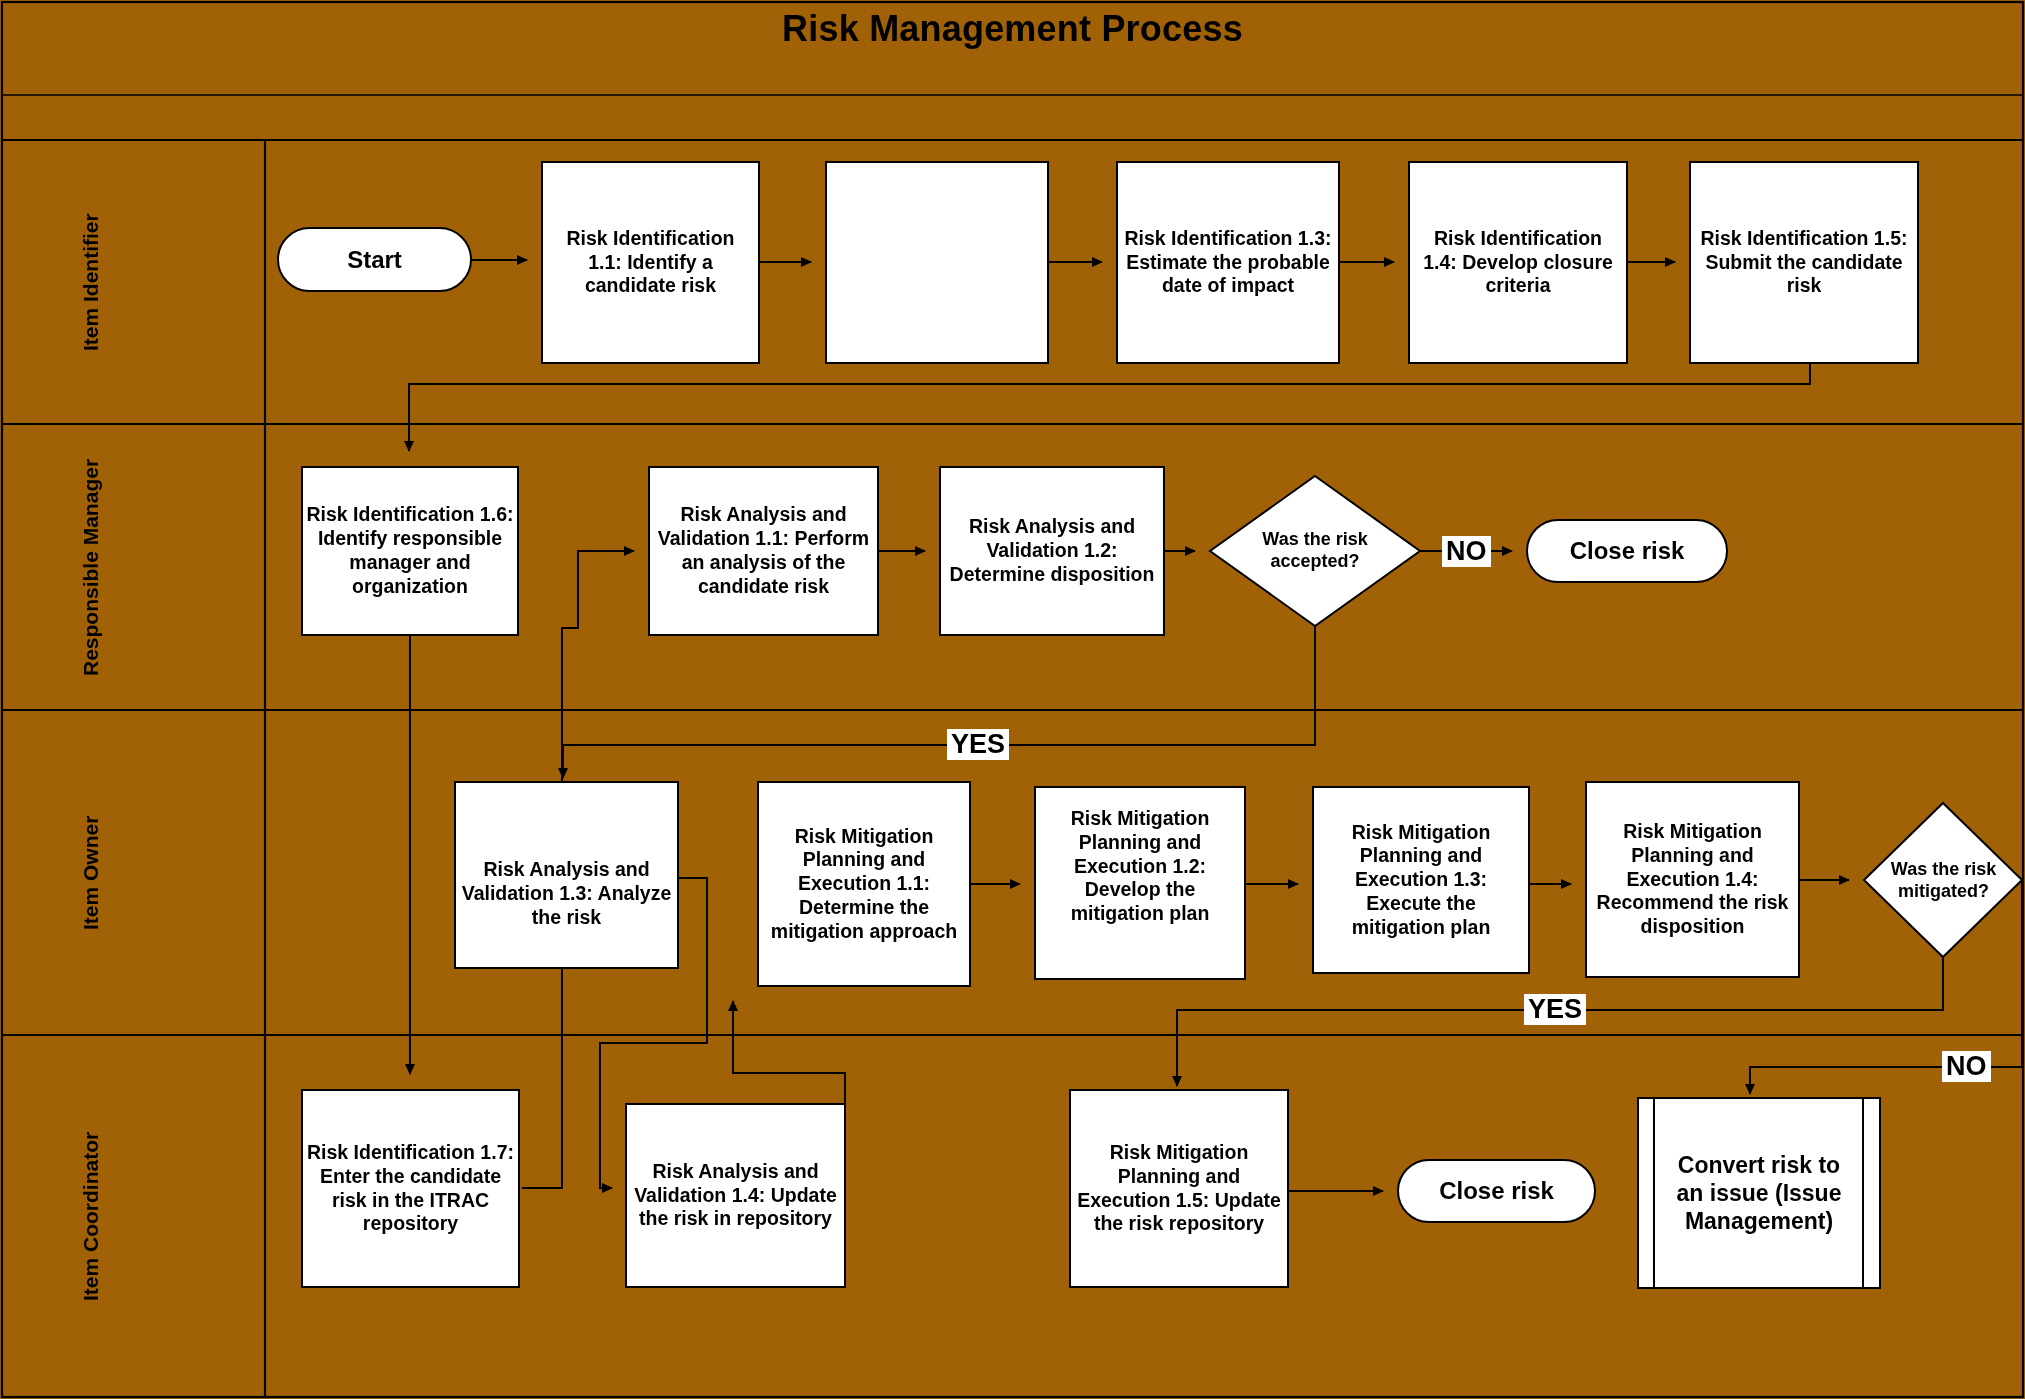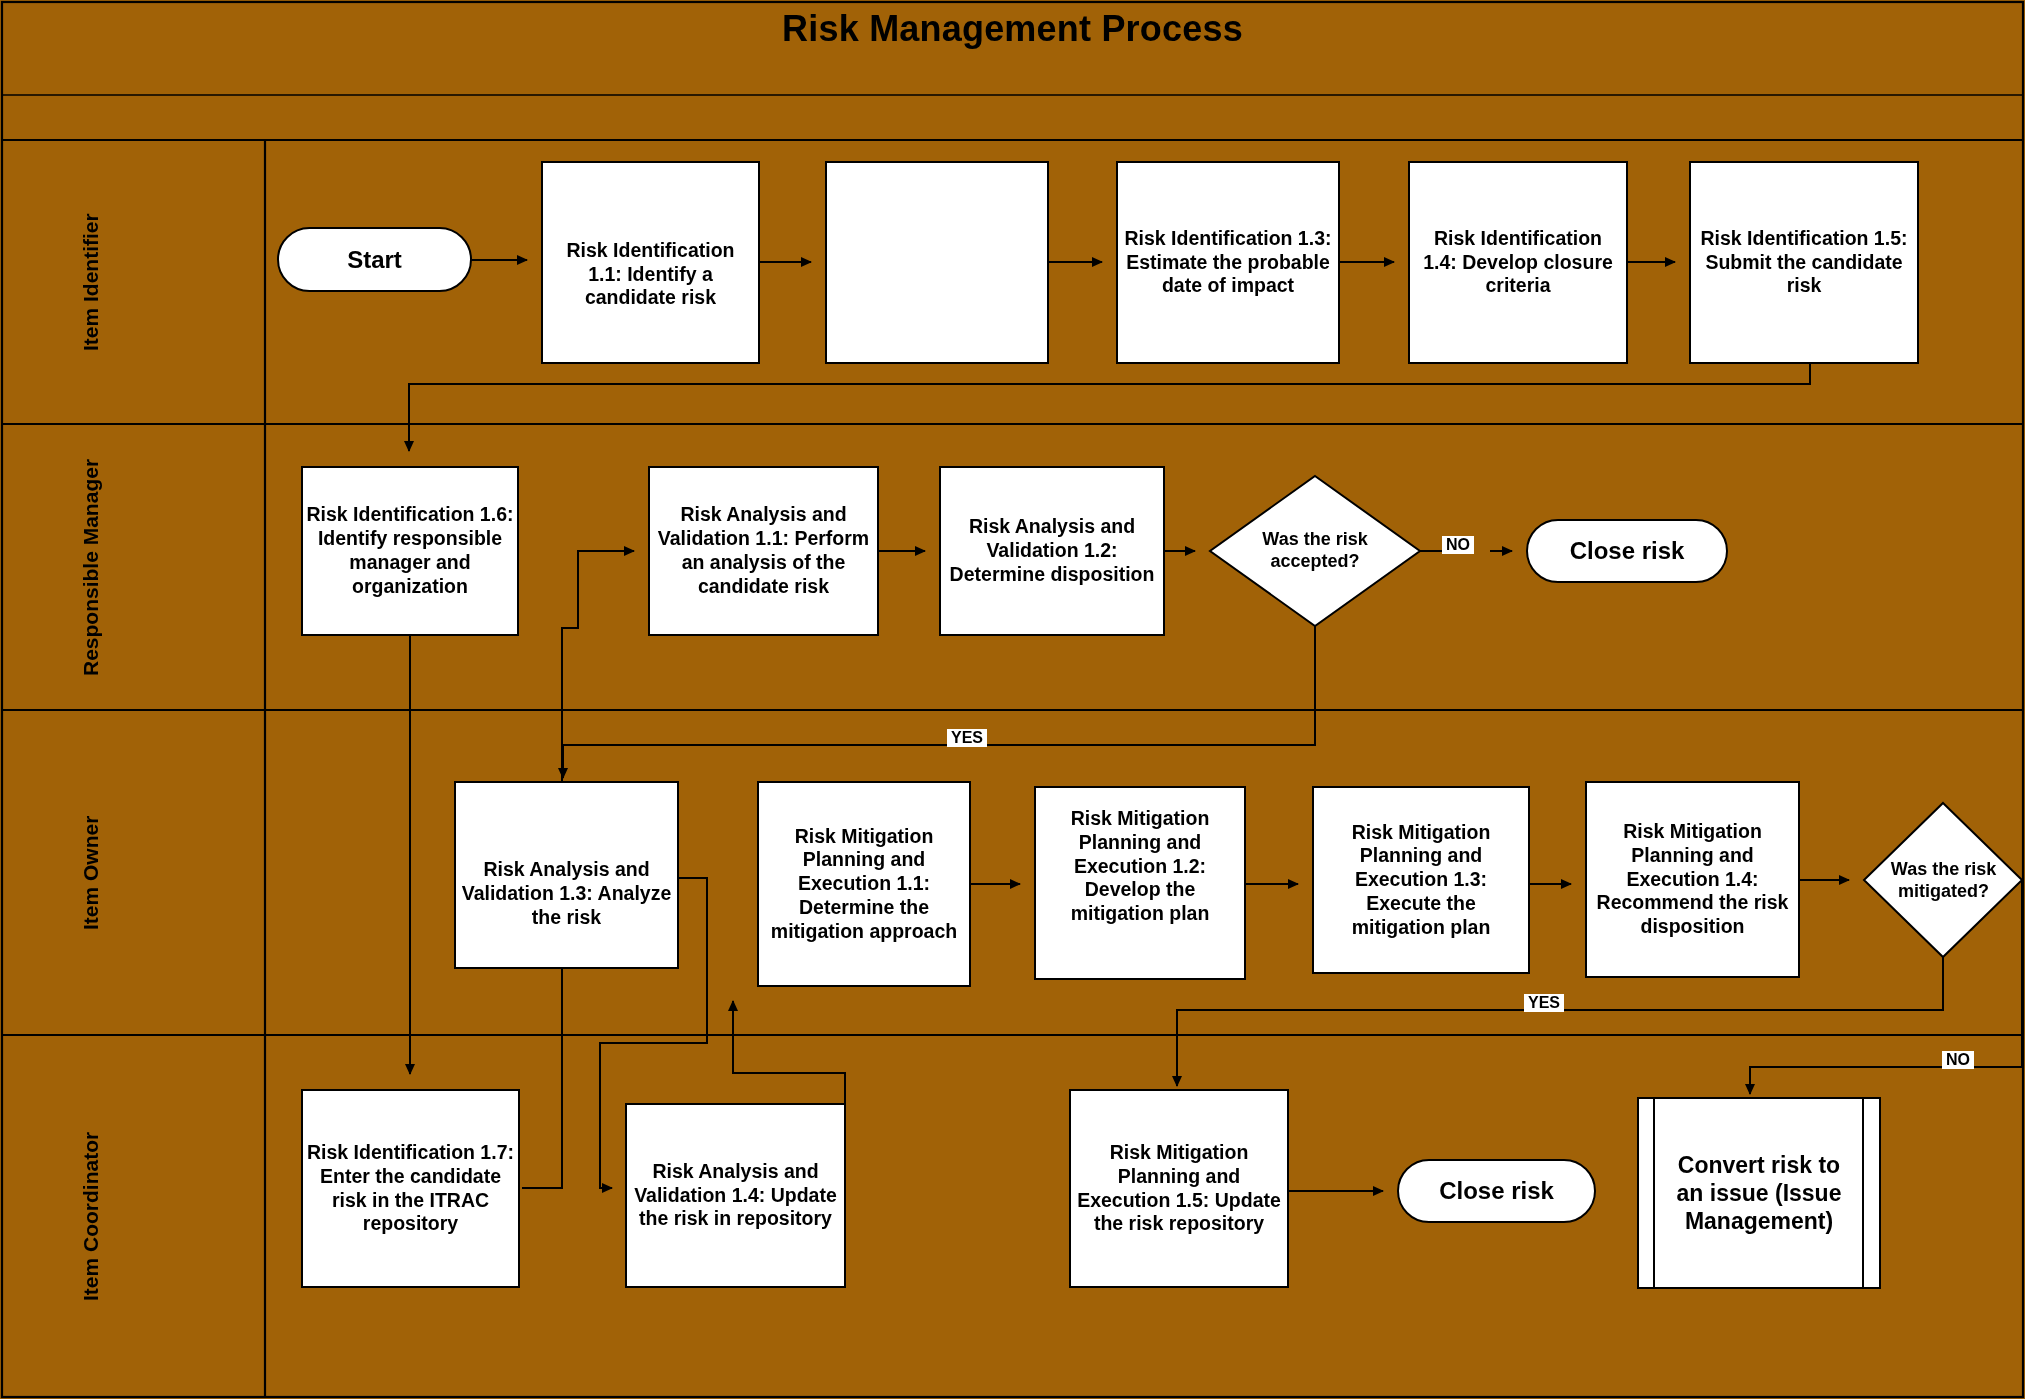--- a/index.html
+++ b/index.html
@@ -20,21 +20,21 @@
   .node-text{
     position:absolute;display:flex;align-items:center;justify-content:center;
     text-align:center;color:#000;font-weight:bold;line-height:1.22;
     pointer-events:none;
   }
   .nt-proc{font-size:19.5px;}
   .nt-term{font-size:24px;}
   .nt-dec{font-size:18px;}
   .nt-sub{font-size:23px;}
   .edge-label{
-    position:absolute;font-size:16px;font-weight:bold;color:#000;
+    position:absolute;font-size:27px;font-weight:bold;color:#000;
     background:#fff;padding:0 4px;white-space:nowrap;
   }
 </style>
 </head>
 <body>
 
 <div id="canvas">
 
   <div class="diagram-title">Risk Management Process</div>
 
@@ -186,21 +186,21 @@
     </g>
   </svg>
 
   <div class="lane-label" style="left:6px;top:140px;width:170px;height:284px;">Item Identifier</div>
   <div class="lane-label" style="left:6px;top:424px;width:170px;height:286px;">Responsible Manager</div>
   <div class="lane-label" style="left:6px;top:710px;width:170px;height:325px;">Item Owner</div>
   <div class="lane-label" style="left:6px;top:1035px;width:170px;height:362px;">Item Coordinator</div>
 
   <div class="node-text nt-term" style="left:278px;top:228px;width:193px;height:63px;">Start</div>
 
-  <div class="node-text nt-proc" style="left:548px;top:162px;width:205px;height:201px;margin-top:12px;">Risk Identification 1.1: Identify a candidate risk</div>
+  <div class="node-text nt-proc" style="left:548px;top:162px;width:205px;height:201px;">Risk Identification 1.1: Identify a candidate risk</div>
   <div class="node-text nt-proc" style="left:1123px;top:162px;width:210px;height:201px;">Risk Identification 1.3: Estimate the probable date of impact</div>
   <div class="node-text nt-proc" style="left:1415px;top:162px;width:206px;height:201px;">Risk Identification 1.4: Develop closure criteria</div>
   <div class="node-text nt-proc" style="left:1696px;top:162px;width:216px;height:201px;">Risk Identification 1.5: Submit the candidate risk</div>
 
   <div class="node-text nt-proc" style="left:306px;top:467px;width:208px;height:168px;">Risk Identification 1.6: Identify responsible manager and organization</div>
   <div class="node-text nt-proc" style="left:653px;top:467px;width:221px;height:168px;">Risk Analysis and Validation 1.1: Perform an analysis of the candidate risk</div>
   <div class="node-text nt-proc" style="left:944px;top:467px;width:216px;height:168px;">Risk Analysis and Validation 1.2: Determine disposition</div>
   <div class="node-text nt-dec" style="left:1240px;top:515px;width:150px;height:72px;">Was the risk accepted?</div>
   <div class="node-text nt-term" style="left:1527px;top:520px;width:200px;height:62px;">Close risk</div>
 

